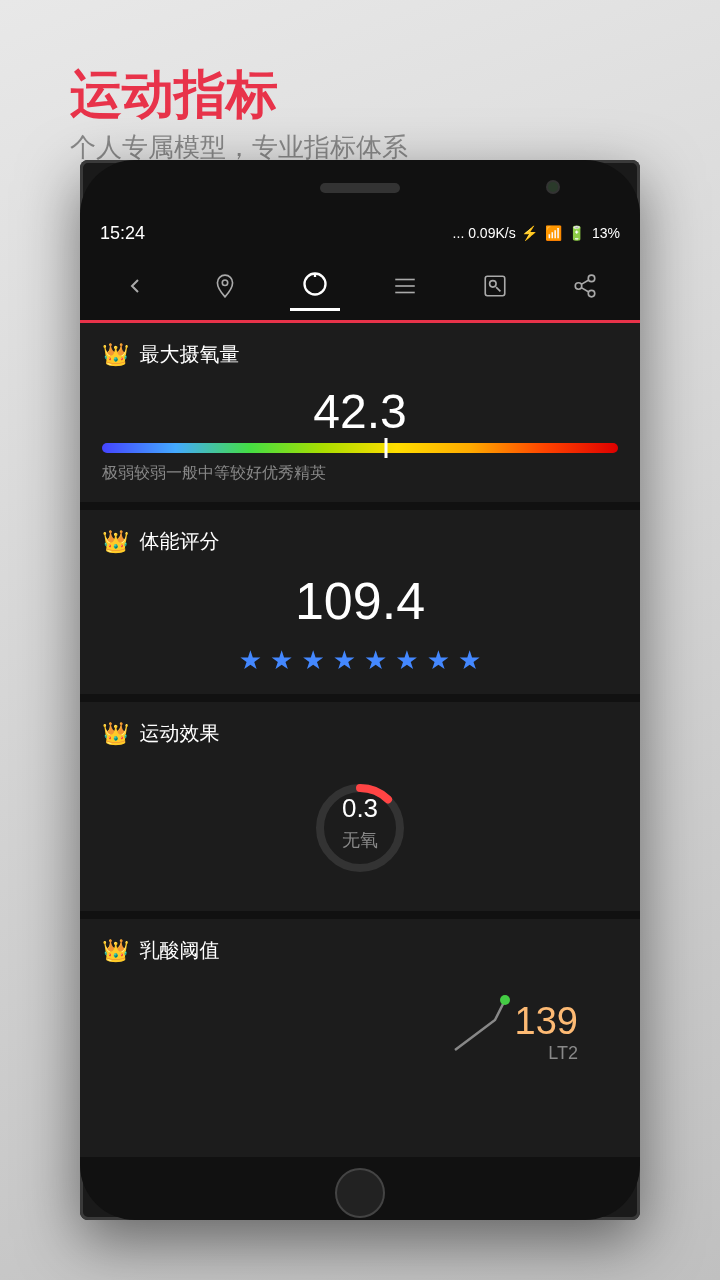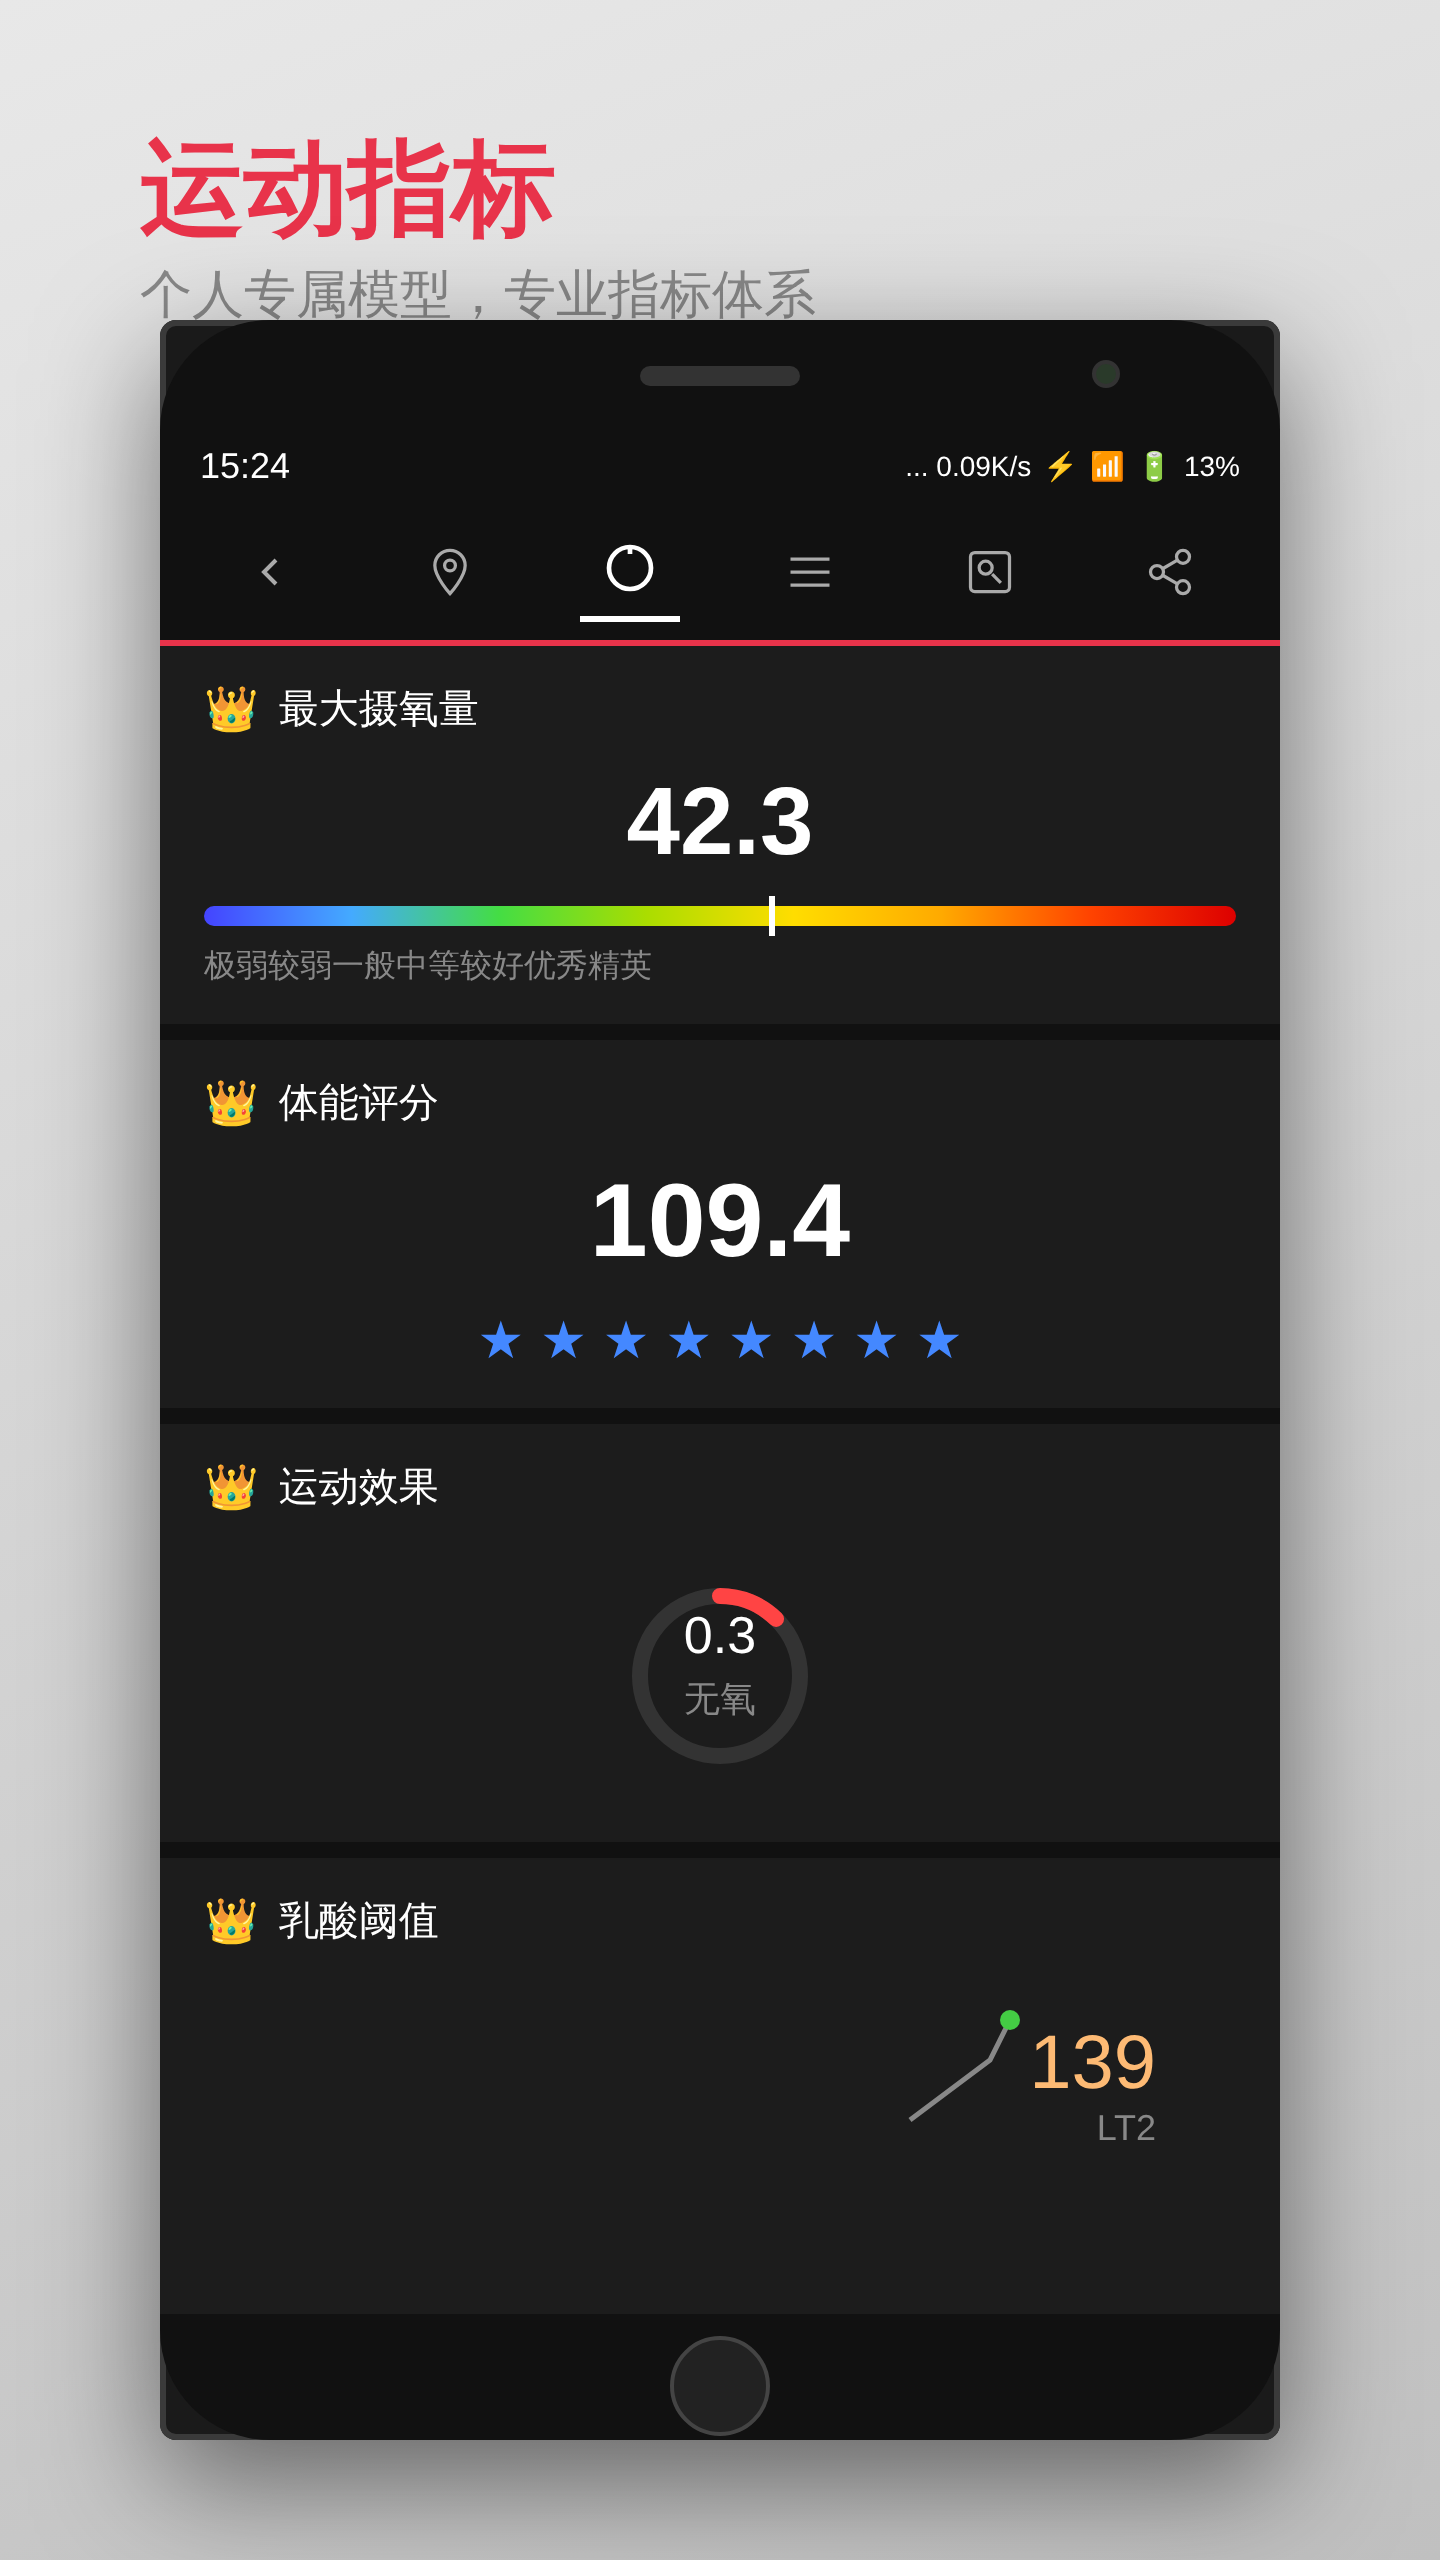--- a/index.html
+++ b/index.html
@@ -165,22 +165,22 @@
       font-size: 20px;
       color: #fff;
       font-weight: 400;
     }
 
     
     .vo2max-value {
       text-align: center;
       font-size: 48px;
       color: #fff;
-      font-weight: 700;
-      margin-bottom: 14px;
+      font-weight: 400;
+      margin-bottom: 4px;
     }
 
     .spectrum-bar {
       height: 10px;
       width: 100%;
       border-radius: 5px;
       background: linear-gradient(to right, #4444ff, #44aaff, #44dd44, #aadd00, #ffdd00, #ffaa00, #ff4400, #dd0000);
       position: relative;
       margin-bottom: 10px;
     }
@@ -203,21 +203,21 @@
     .spectrum-label {
       font-size: 16px;
       color: #888;
     }
 
     
     .fitness-score {
       text-align: center;
       font-size: 52px;
       color: #fff;
-      font-weight: 700;
+      font-weight: 400;
       margin-bottom: 14px;
     }
 
     .stars-row {
       display: flex;
       justify-content: center;
       gap: 8px;
     }
 
     .star {

